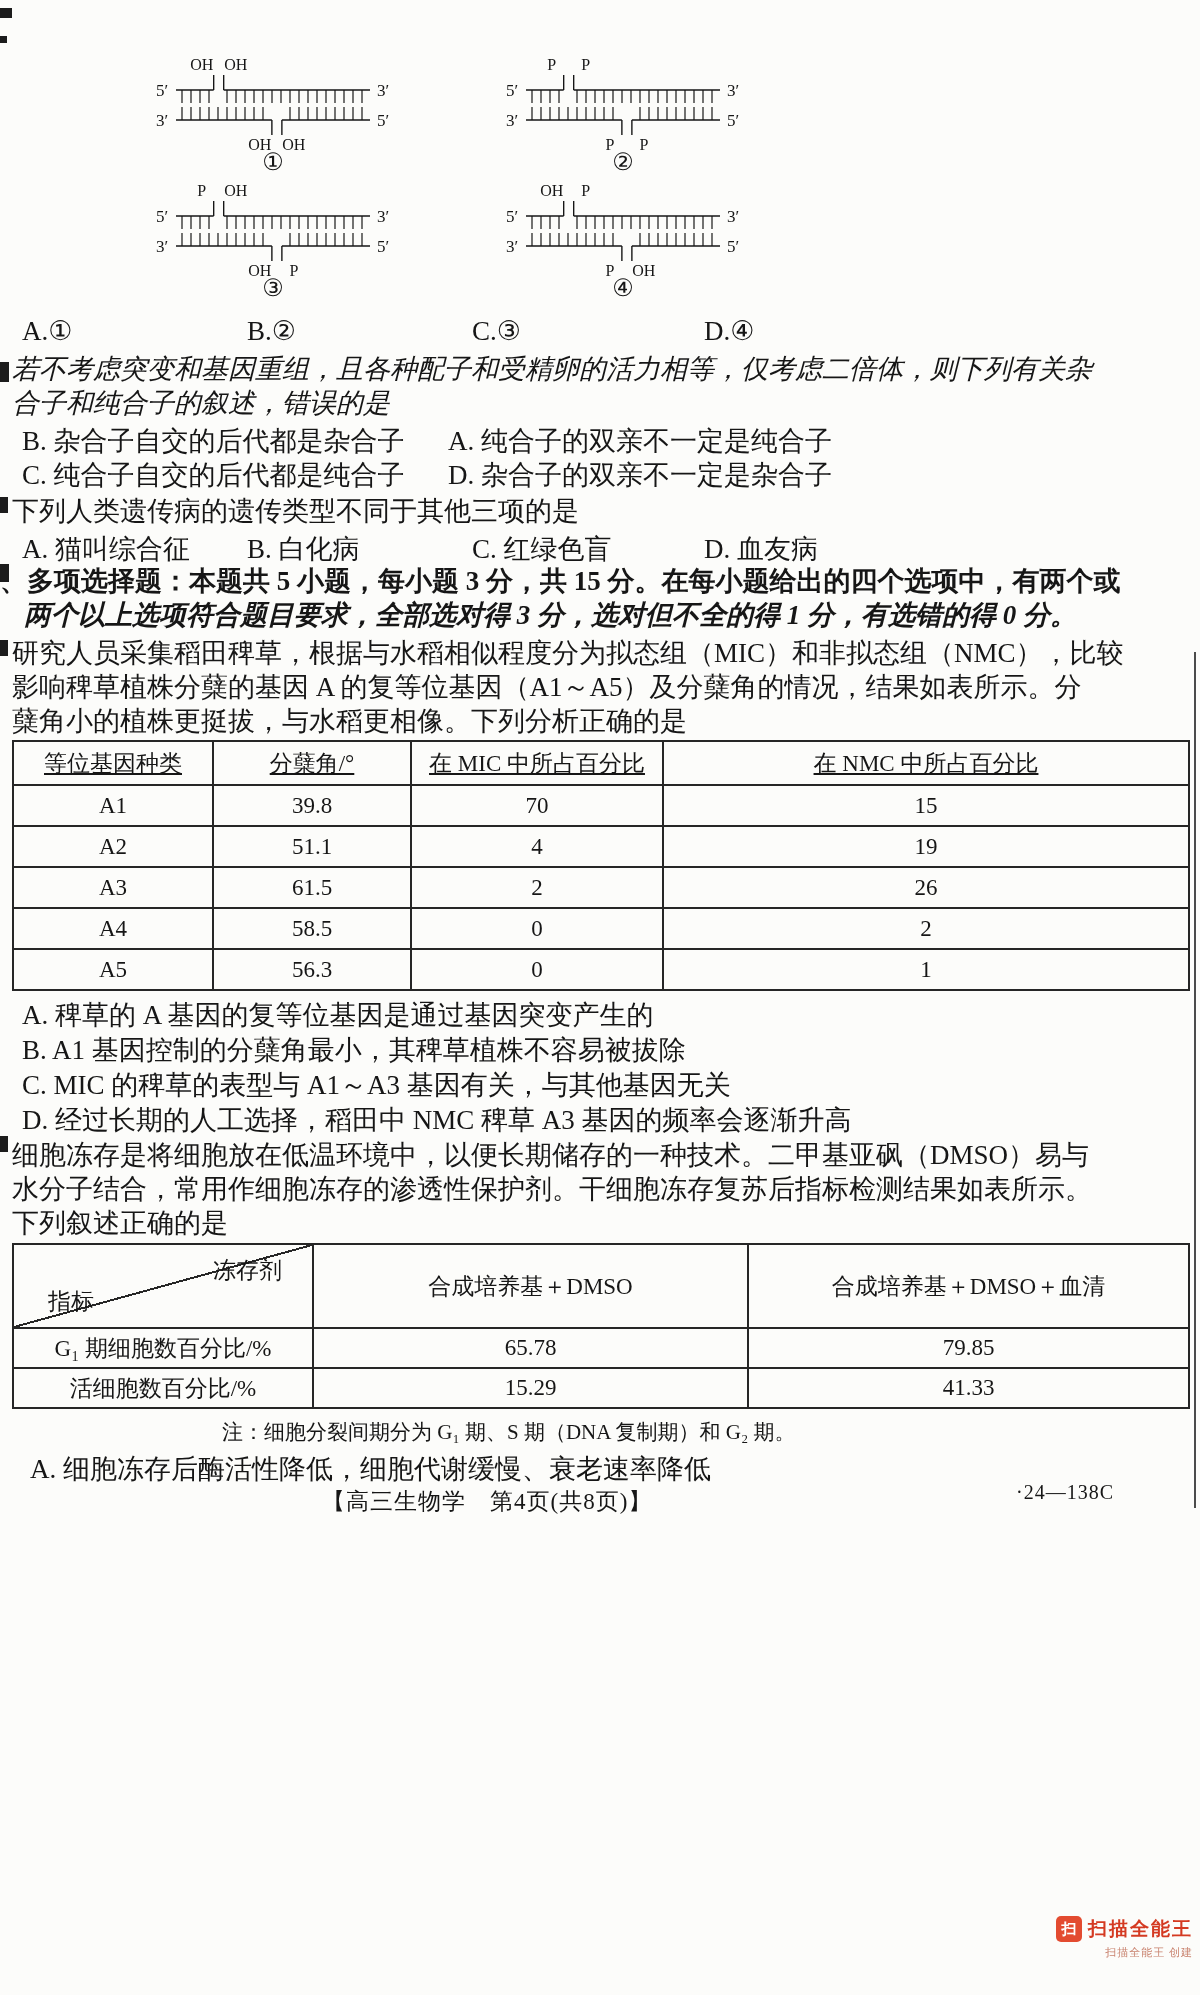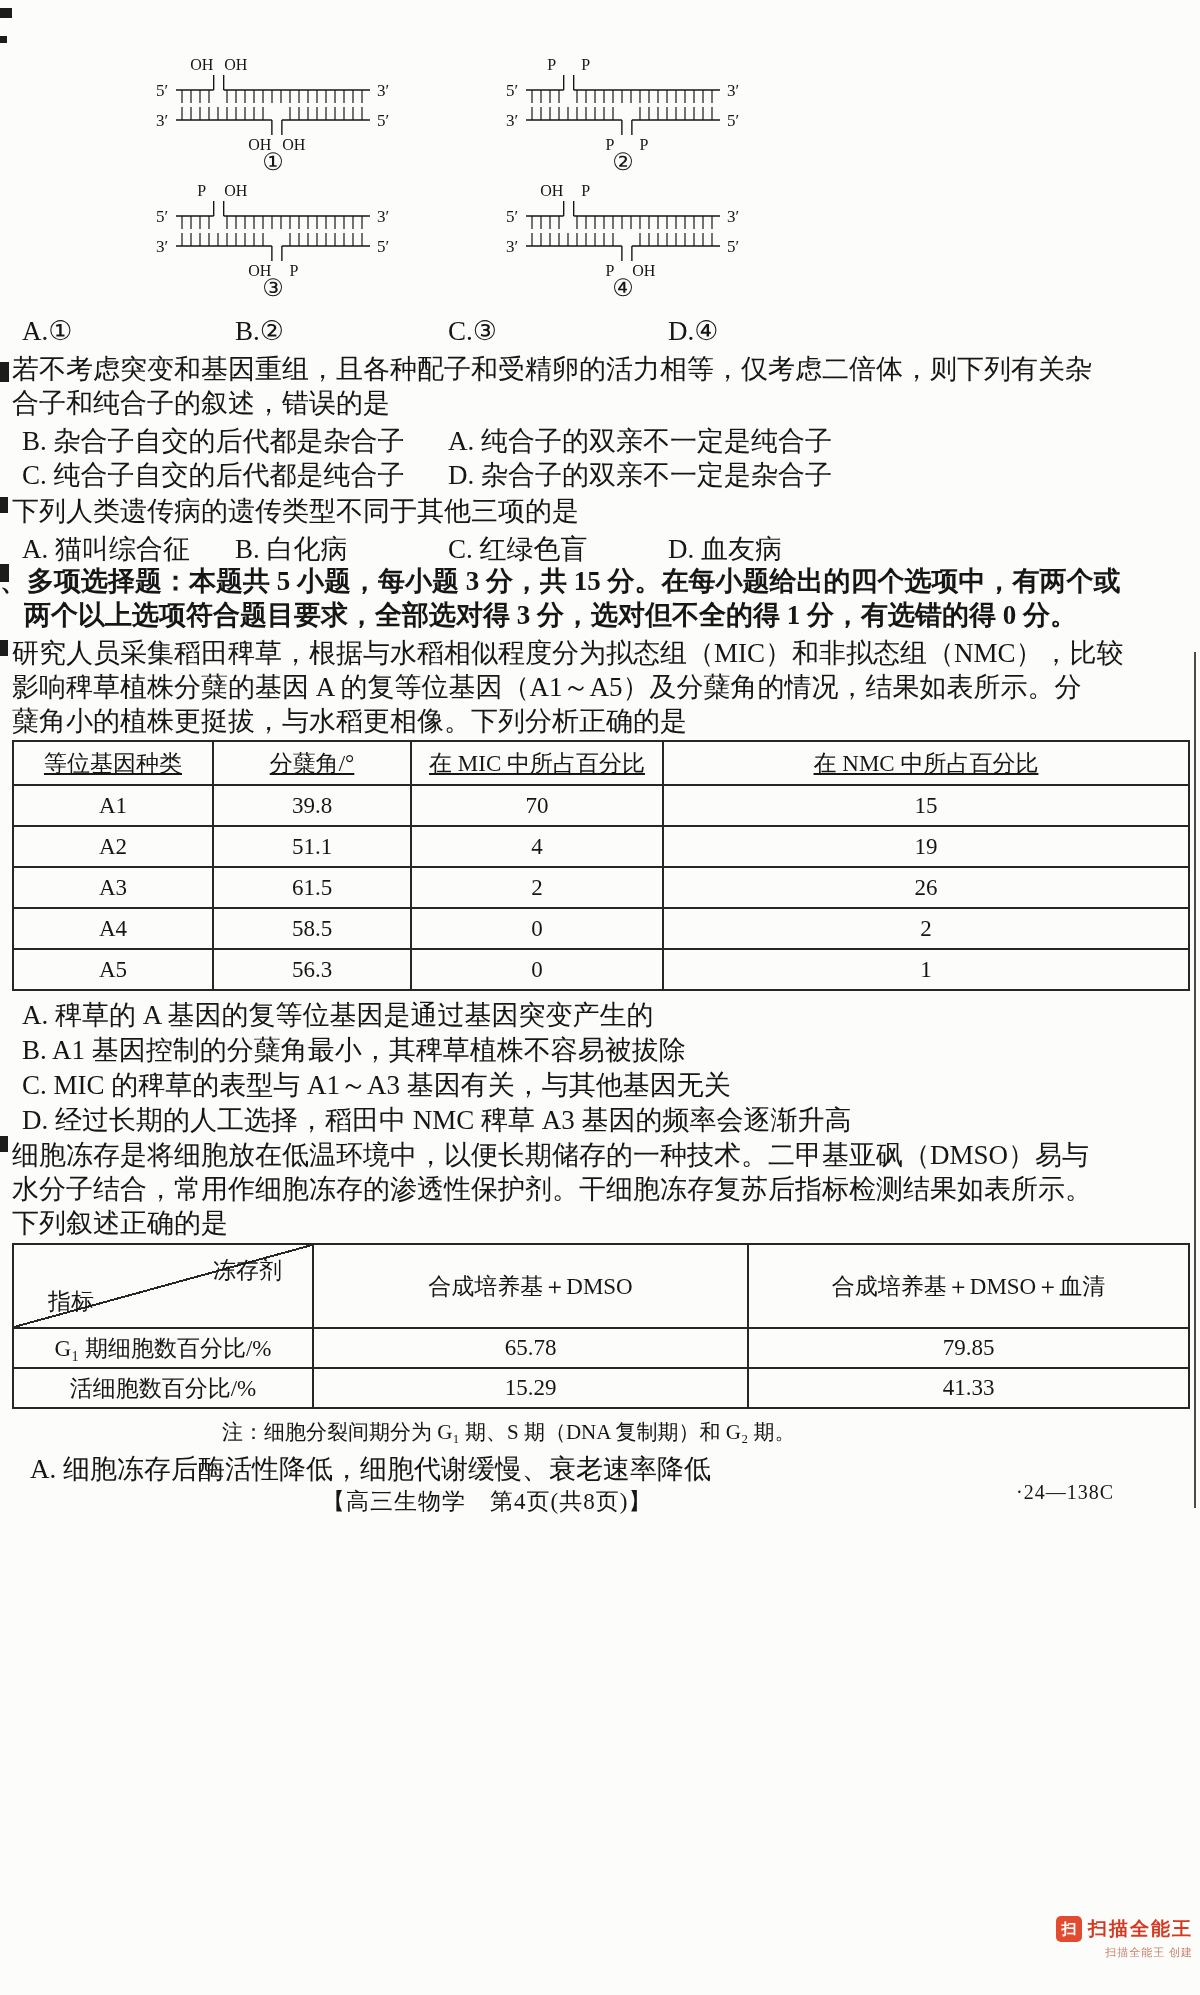--- a/index.html
+++ b/index.html
@@ -12,21 +12,21 @@
   .page {
     position:absolute; inset:0; background:#fcfcfa; overflow:hidden;
   }
   .abs { position:absolute; }
   .txt { font-size:27px; line-height:34px; white-space:nowrap; }
   .txt-sm { font-size:21px; white-space:nowrap; }
   .bold { font-weight:700; }
   .lines > div { white-space:nowrap; }
 
   
-  .opt-row { display:flex; }
+  .opt-row { display:flex;gap:12px; }
   .opt-row > span { width:213px; white-space:nowrap; }
   .opt-row > span:last-child { width:auto;margin-left:7px; }
 
   
   .opt-grid .row { display:flex; }
   .opt-grid .row > span { width:426px; white-space:nowrap; }
   .opt-grid .row > span:last-child { width:auto; }
 
   
   .dna { width:252px; height:122px; }
@@ -317,21 +317,21 @@
         <text x="127" y="118" font-size="24" text-anchor="middle">④</text>
       </svg></div>
 
   <div class="abs txt opt-row" style="left:22px; top:314px; width:900px;">
     <span>A.①</span>
     <span>B.②</span>
     <span>C.③</span>
     <span>D.④</span>
   </div>
 
-  <div class="abs txt lines" style="left:12px; top:352px;">
+  <div class="abs txt lines" style="left:12px; top:352px;font-style:italic;">
     <div>若不考虑突变和基因重组，且各种配子和受精卵的活力相等，仅考虑二倍体，则下列有关杂</div>
     <div>合子和纯合子的叙述，错误的是</div>
   </div>
   <div class="abs txt opt-grid" style="left:22px; top:424px;">
     <div class="row">
       <span>B. 杂合子自交的后代都是杂合子</span>
       <span>A. 纯合子的双亲不一定是纯合子</span>
     </div>
     <div class="row">
       <span>C. 纯合子自交的后代都是纯合子</span>
@@ -341,21 +341,21 @@
 
   <div class="abs txt" style="left:12px; top:494px;">下列人类遗传病的遗传类型不同于其他三项的是</div>
   <div class="abs txt opt-row" style="left:22px; top:532px; width:1100px;">
     <span>A. 猫叫综合征</span>
     <span>B. 白化病</span>
     <span>C. 红绿色盲</span>
     <span>D. 血友病</span>
   </div>
 
   <div class="abs txt bold" style="left:0px; top:564px;">、多项选择题：本题共 5 小题，每小题 3 分，共 15 分。在每小题给出的四个选项中，有两个或</div>
-  <div class="abs txt bold" style="left:24px; top:598px;">两个以上选项符合题目要求，全部选对得 3 分，选对但不全的得 1 分，有选错的得 0 分。</div>
+  <div class="abs txt bold" style="left:24px; top:598px;font-style:italic;">两个以上选项符合题目要求，全部选对得 3 分，选对但不全的得 1 分，有选错的得 0 分。</div>
 
   <div class="abs txt lines" style="left:12px; top:636px;">
     <div>研究人员采集稻田稗草，根据与水稻相似程度分为拟态组（MIC）和非拟态组（NMC），比较</div>
     <div>影响稗草植株分蘖的基因 A 的复等位基因（A1～A5）及分蘖角的情况，结果如表所示。分</div>
     <div>蘖角小的植株更挺拔，与水稻更相像。下列分析正确的是</div>
   </div>
 
   <table class="abs t1" style="left:12px; top:740px;">
     <colgroup>
         <col style="width:200px">

